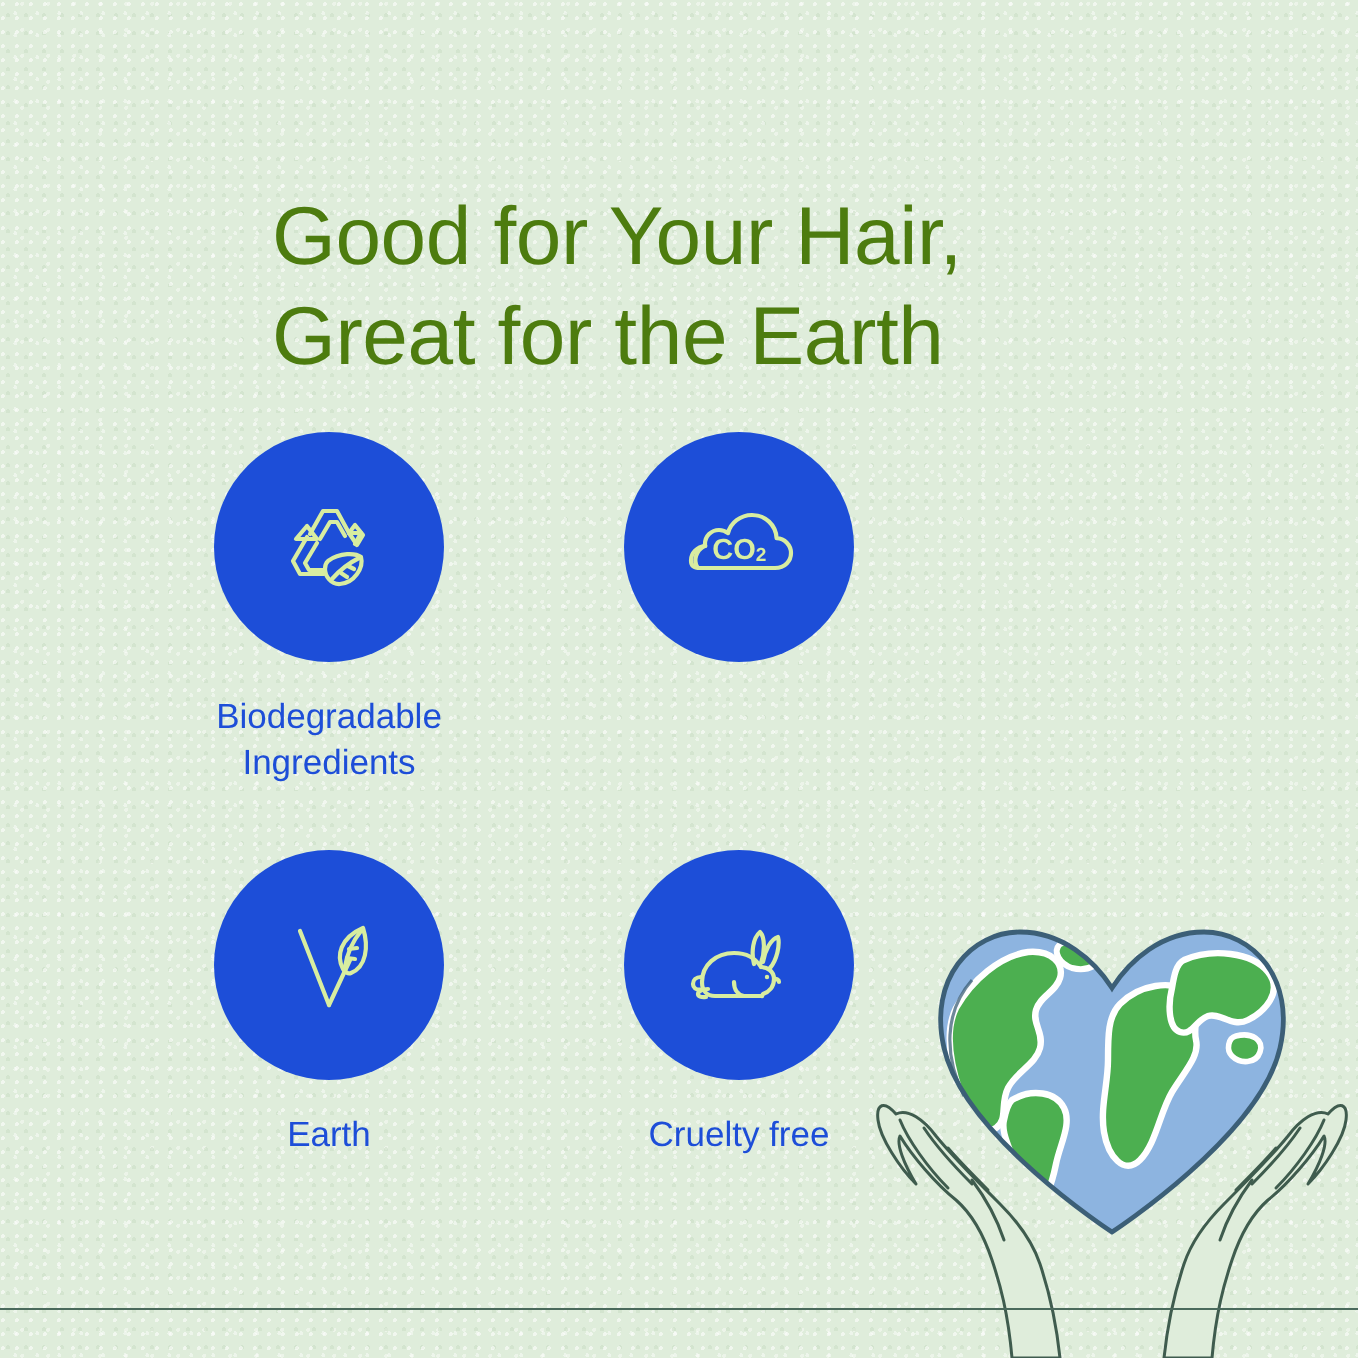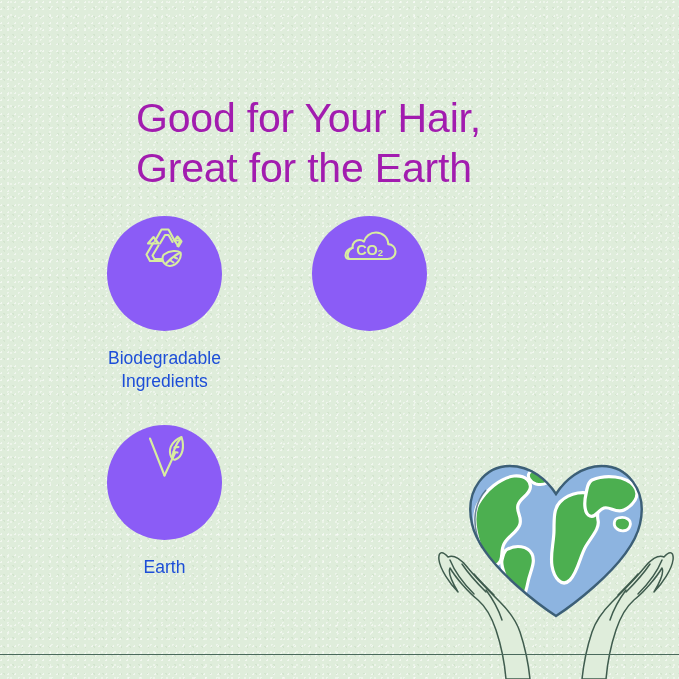--- a/index.html
+++ b/index.html
@@ -28,21 +28,21 @@
       radial-gradient(circle at 85% 15%, rgba(255,255,255,0.4) 0 1px, transparent 1px);
     background-size: 7px 7px, 11px 11px, 9px 9px, 13px 13px;
   }
 
   
   .heading {
     position: absolute;
     left: 136px;
     top: 66px;
     width: 520px;
-    color: #a21caf;
+    color: #4d7c0f;
     font-size: 41px;
     line-height: 1.22;
     font-weight: 400;
     letter-spacing: -0.2px;
     white-space: pre-line;
   }
 
   
   .badges {
     position: absolute;
@@ -63,23 +63,23 @@
     width: 205px;
     display: flex;
     flex-direction: column;
     align-items: center;
   }
 
   .badge-circle {
     width: 115px;
     height: 115px;
     border-radius: 50%;
-    background: #8b5cf6;
+    background: #1d4ed8;
     display: flex;
-    align-items: flex-start;
+    align-items: center;
     justify-content: center;
   }
   .badge-circle svg {
     display: block;
   }
 
   .badge-label {
     margin-top: 16px;
     color: #1d4ed8;
     font-size: 17.5px;
@@ -188,20 +188,53 @@
                      C40 35.1 38.4 34.2 37.5 32.5 Z"></path>
             <path d="M46.5 13.5 C42 19 39.5 25 38.5 31.5"></path>
             <path d="M40.5 22.5 L44.5 22"></path>
             <path d="M39.5 27 L43.5 27.5"></path>
           </svg>
         </span>
       </div>
       <div class="badge-label">Earth</div>
     </div>
 
+    <div class="badge">
+      <div class="badge-circle">
+        <span>
+          <svg width="66" height="66" viewBox="0 0 66 66" fill="none" stroke="#d8eda0" stroke-width="2.1" stroke-linecap="round" stroke-linejoin="round">
+
+            <path d="M14 41 C14 32.5 21 26.5 30 26.5
+                     C36.5 26.5 41 29.5 43.5 33.5"></path>
+            <path d="M14 41 C14 45.5 16.5 48 20.5 48 L44 48"></path>
+
+            <path d="M43.5 33.5 C46.5 33.5 50 35.5 50 39.5
+                     C50 43.5 47.5 46 44.5 47 L44 48"></path>
+
+            <path d="M50 39.5 C51.5 39.3 52.5 40 52.5 41"></path>
+
+            <circle cx="46.5" cy="38.5" r="1.1" fill="#d8eda0" stroke="none"></circle>
+
+            <path d="M40 32 C38.5 26 39.5 19 43 16
+                     C45.5 18.5 45.5 26 43.5 31.5"></path>
+            <path d="M44.5 31 C45.5 25 48.5 19.5 52 18.5
+                     C53 22.5 51.5 30 48 34"></path>
+
+            <path d="M30 41 C30 45 32 47.5 35 48"></path>
+
+            <path d="M17 44.5 C14 44.5 12 45.8 12 47
+                     C12 48.2 13.5 48.8 16 48.5"></path>
+
+            <path d="M13.5 38.5 C11 38.5 9.5 40 9.5 42
+                     C9.5 43.8 11 45 13.2 44.8"></path>
+          </svg>
+        </span>
+      </div>
+      <div class="badge-label">Cruelty free</div>
+    </div>
 
   </div>
 </div>
 
 <div class="earth-art">
   <svg width="245" height="247" viewBox="0 0 245 247" fill="none">
     <defs>
       <clipPath id="heartClip">
         <path d="M122 184
                  C122 184 48 136 38 92

